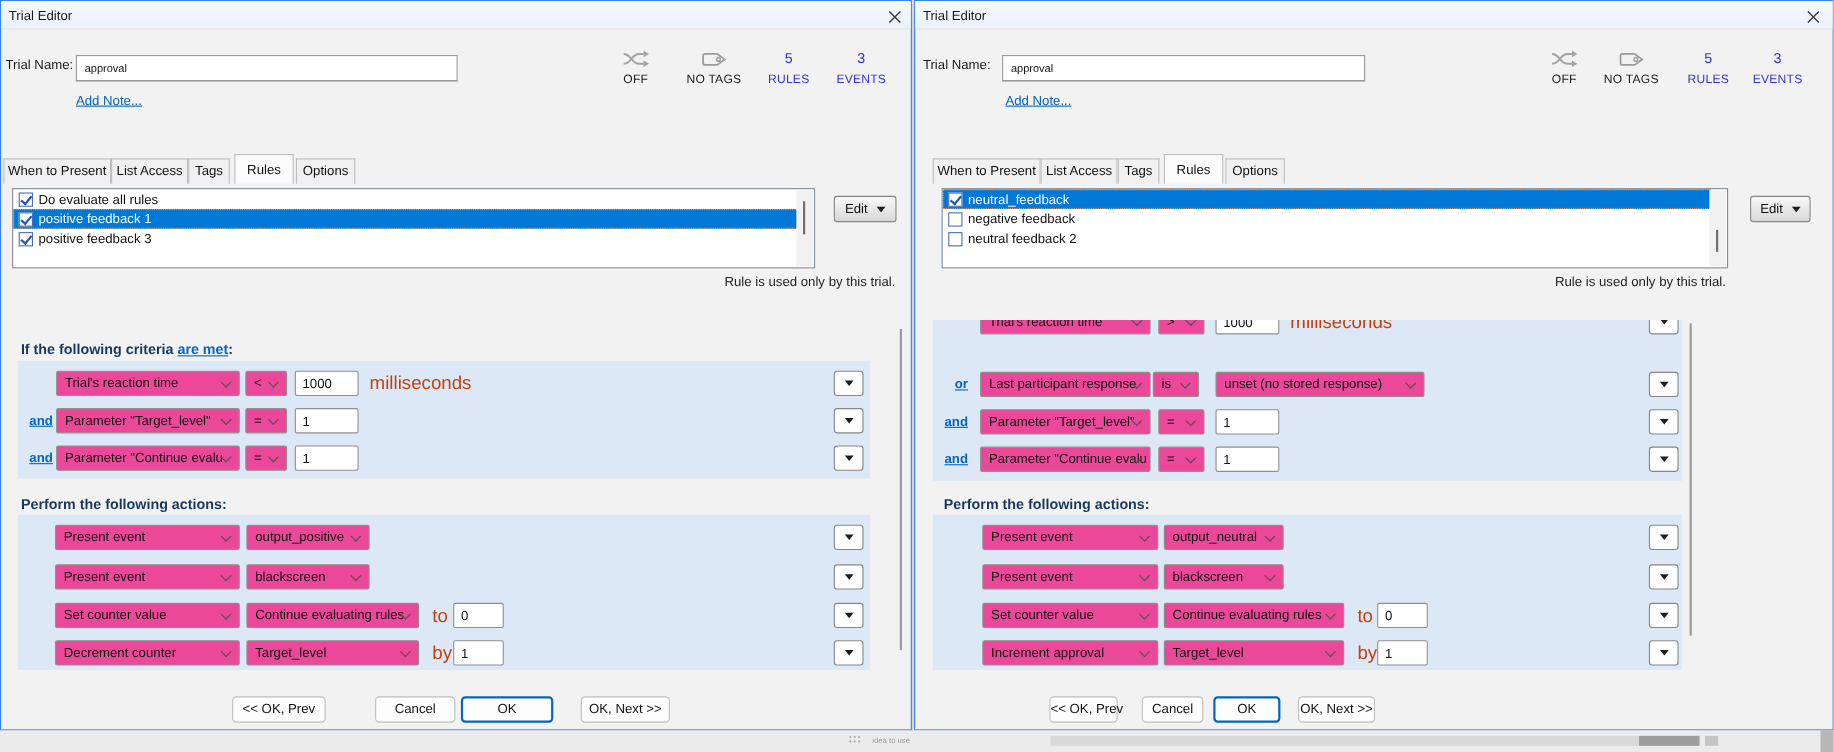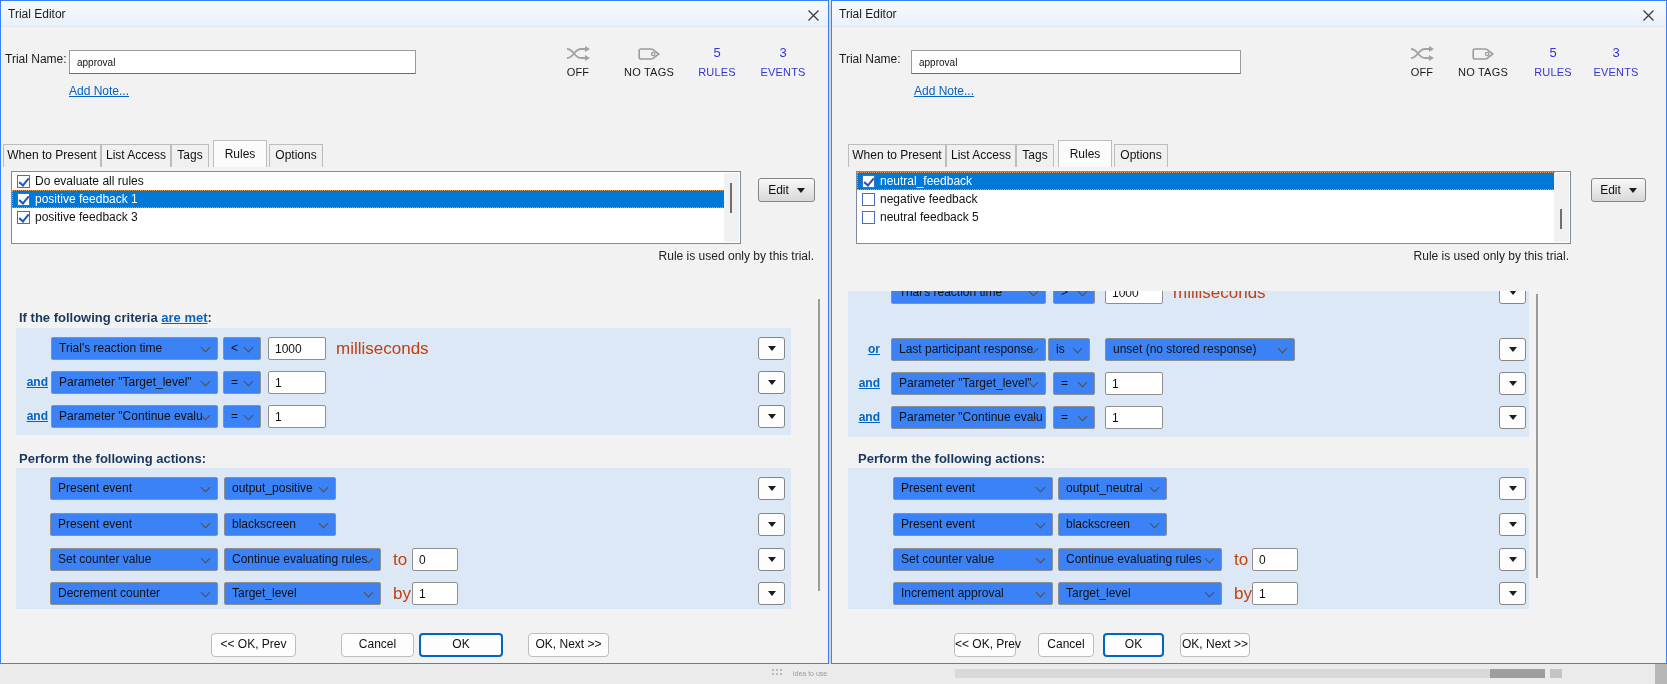--- a/index.html
+++ b/index.html
@@ -27,21 +27,21 @@
 .vlane{position:absolute;width:15px;top:1px;bottom:1px;background:#f1f1f1}
 .vthumb{position:absolute;left:6px;width:2px;background:#6f6f6f}
 .editbtn{position:absolute;top:177px;height:24px;background:linear-gradient(#f8f8f8,#d8d8d8);border:1px solid #858585;border-radius:3px;font-size:12px;color:#111;display:flex;align-items:center;justify-content:center;gap:8px;cursor:pointer}
 .tri{width:0;height:0;border-left:4px solid transparent;border-right:4px solid transparent;border-top:5px solid #1d1d1d}
 .note{position:absolute;top:248px;font-size:12px;color:#222;white-space:nowrap}
 .h2{position:absolute;font-size:13px;font-weight:bold;color:#17375e;white-space:nowrap}
 .h2 .hlink{color:#0563c1;text-decoration:underline;cursor:pointer}
 .panel{position:absolute;background:#dce8f6;overflow:hidden}
 .prow{position:absolute;height:23px;left:0;right:0}
 .conj{position:absolute;top:4px;font-size:12px;font-weight:bold;color:#0563c1;text-decoration:underline;text-align:right;cursor:pointer}
-.combo{position:absolute;height:23px;background:#3b82f6;border:1px solid #8f8f8f;border-radius:2px;font-size:12px;color:#111;line-height:21px;padding:0 18px 0 7px;white-space:nowrap;overflow:hidden;cursor:pointer}
+.combo{position:absolute;height:23px;background:#ec4899;border:1px solid #8f8f8f;border-radius:2px;font-size:12px;color:#111;line-height:21px;padding:0 18px 0 7px;white-space:nowrap;overflow:hidden;cursor:pointer}
 .combo::after{content:"";position:absolute;right:8px;top:6px;width:6px;height:6px;border-right:1.4px solid #4f4f4f;border-bottom:1.4px solid #4f4f4f;transform:rotate(45deg)}
 .vinput{position:absolute;height:23px;background:#fff;border:1px solid #8f8f8f;border-radius:2px;font-size:12px;padding:0 6px;color:#111;outline:none}
 .unit{position:absolute;font-size:17px;color:#c2410c;line-height:23px;white-space:nowrap}
 .rowmenu{position:absolute;width:27px;height:23px;background:#fdfdfd;border:1px solid #868686;border-radius:3px;display:flex;align-items:center;justify-content:center;cursor:pointer}
 .btn{position:absolute;top:632px;height:24px;background:#fdfdfd;border:1px solid #bdbdbd;border-radius:4px;font-size:12px;color:#111;text-align:center;line-height:21px;cursor:pointer;white-space:nowrap}
 .btn.default{border:2px solid #0067c0;line-height:19px}
 .sline{position:absolute;width:2px;background:#9c9c9c}
 .strip{position:absolute;left:0;top:664px;width:1667px;height:20px;background:#ebebeb}
 .grip{position:absolute;display:grid;grid-template-columns:repeat(3,4px);grid-auto-rows:4px}
 .grip i{width:2px;height:2px;background:#a9a9a9;border-radius:50%}
@@ -258,21 +258,21 @@
     <div class="lrow sel" style="width:698px">
       <span class="cb on"></span>
       <span>neutral_feedback</span>
     </div>
     <div class="lrow">
       <span class="cb"></span>
       <span>negative feedback</span>
     </div>
     <div class="lrow">
       <span class="cb"></span>
-      <span>neutral feedback 5</span>
+      <span>neutral feedback 2</span>
     </div>
     <div class="vlane" style="right:1px">
       <div class="vthumb" style="top:36px;height:20px"></div>
     </div>
   </div>
 
   <div class="editbtn" style="left:759px;width:55px">
     <span>Edit</span>
     <span class="tri"></span>
   </div>

